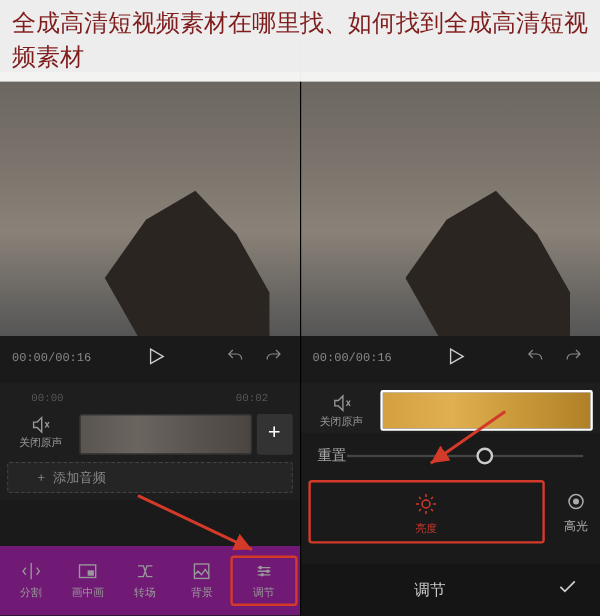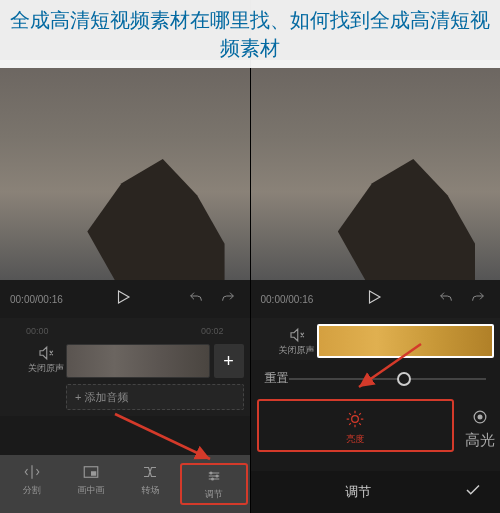--- a/index.html
+++ b/index.html
@@ -10,38 +10,38 @@
   font-family: "PingFang SC", "Microsoft YaHei", sans-serif;
   overflow: hidden;
   position: relative;
 }
 .header-title {
   position: absolute;
   top: 0;
   left: 0;
   right: 0;
   background: rgba(255,255,255,0.92);
-  color: #0369a1;
+  color: #7f1d1d;
   font-size: 20px;
   padding: 6px 10px;
   line-height: 1.4;
   z-index: 10;
-  text-align: center;
 }
 .screens {
   display: flex;
   width: 500px;
   height: 513px;
 }
 .screen {
   flex: 1;
   display: flex;
   flex-direction: column;
   background: #1a1a1a;
   position: relative;
+  font-family: Liberation Mono, monospace;
 }
 .screen + .screen { border-left: 1px solid #000; }
 .video-preview {
   height: 220px;
   background: linear-gradient(to bottom, #6b6560 0%, #7a746c 35%, #8a8278 60%, #555 100%);
   position: relative;
   overflow: hidden;
   margin-top: 60px;
 }
 .shadow-shape {
@@ -89,21 +89,21 @@
   gap: 30px;
 }
 .mute-block {
   display: flex;
   flex-direction: column;
   align-items: center;
   color: #999;
   font-size: 9px;
   width: 48px;
   position: absolute;
-  left: 22px;
+  left: 10px;
   top: 26px;
 }
 .mute-block svg { width: 18px; height: 18px; }
 .clip-row {
   margin-left: 60px;
   margin-top: 6px;
   display: flex;
   align-items: center;
   height: 34px;
 }
@@ -124,31 +124,30 @@
   background: #333;
   color: #fff;
   display: flex;
   align-items: center;
   justify-content: center;
   font-size: 18px;
   margin-left: 4px;
   border-radius: 2px;
 }
 .audio-row {
-  margin-left: 60px;
   margin-top: 6px;
   height: 26px;
   background: #252525;
   border: 1px dashed #444;
   border-radius: 2px;
   color: #888;
   font-size: 11px;
   display: flex;
   align-items: center;
-  padding-left: 8px;
+  padding-left: 24px;
 }
 .slider-row {
   display: flex;
   align-items: center;
   padding: 10px 14px;
   gap: 0;
 }
 .slider-label {
   color: #aaa;
   font-size: 12px;
@@ -186,30 +185,31 @@
   font-size: 9px;
 }
 .adjust-item.active { color: #d43a2a; justify-content: space-between; }
 .adjust-item svg { width: 20px; height: 20px; }
 .extra-item {
   display: flex;
   flex-direction: column;
   align-items: center;
   gap: 4px;
   color: #aaa;
-  font-size: 15px;
+  font-size: 10px;
   width: 40px;
   margin-top: 10px;
 }
 .extra-item svg { width: 20px; height: 20px; }
 .bottom-toolbar {
   display: flex;
-  background: #404040;
+  background: #701a75;
   padding: 8px 2px;
   margin-top: auto;
+  align-items: center;
 }
 .tb-item {
   flex: 1;
   display: flex;
   flex-direction: column;
   align-items: center;
   gap: 3px;
   color: #999;
   font-size: 9px;
 }
@@ -304,20 +304,27 @@
             <rect x="3" y="5" width="18" height="14" fill="none" stroke="#999" stroke-width="1.5"></rect>
             <rect x="12" y="11" width="7" height="6" fill="#999"></rect>
           </svg>
         <span>画中画</span>
       </div>
       <div class="tb-item">
         <svg viewBox="0 0 24 24">
             <path d="M4 6h6l4 12h6M4 18h6l4-12h6" fill="none" stroke="#999" stroke-width="1.5"></path>
           </svg>
         <span>转场</span>
+      </div>
+      <div class="tb-item">
+        <svg viewBox="0 0 24 24">
+            <rect x="4" y="4" width="16" height="16" fill="none" stroke="#999" stroke-width="1.5"></rect>
+            <path d="M4 16l4-4 4 4 4-6 4 6" fill="none" stroke="#999" stroke-width="1.5"></path>
+          </svg>
+        <span>背景</span>
       </div>
       <div class="tb-item highlighted">
         <svg viewBox="0 0 24 24">
             <path d="M5 8h14M5 12h14M5 16h14" stroke="#999" stroke-width="1.5"></path>
             <circle cx="8" cy="8" r="2" fill="#999"></circle>
             <circle cx="16" cy="12" r="2" fill="#999"></circle>
             <circle cx="10" cy="16" r="2" fill="#999"></circle>
           </svg>
         <span>调节</span>
       </div>

